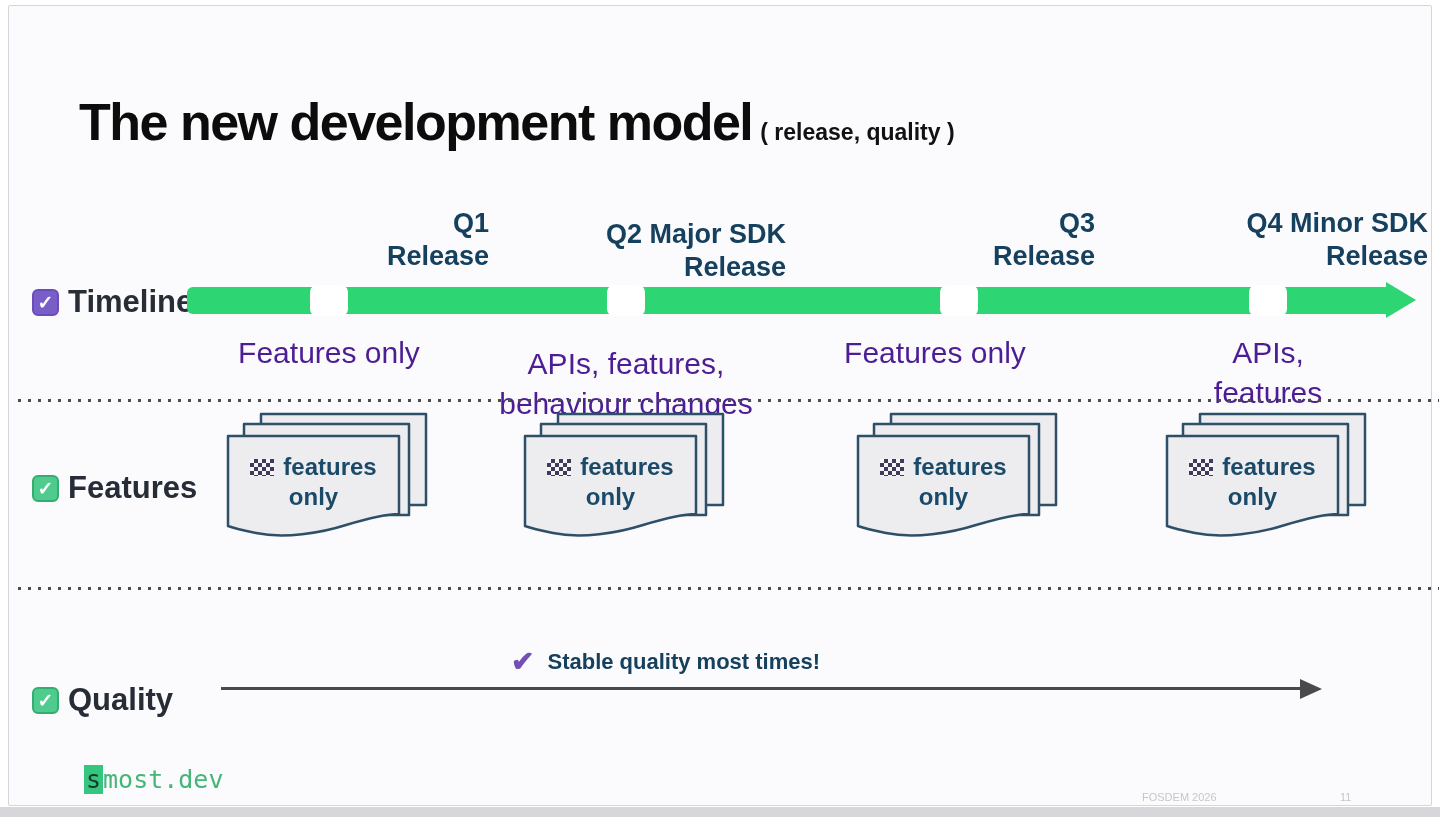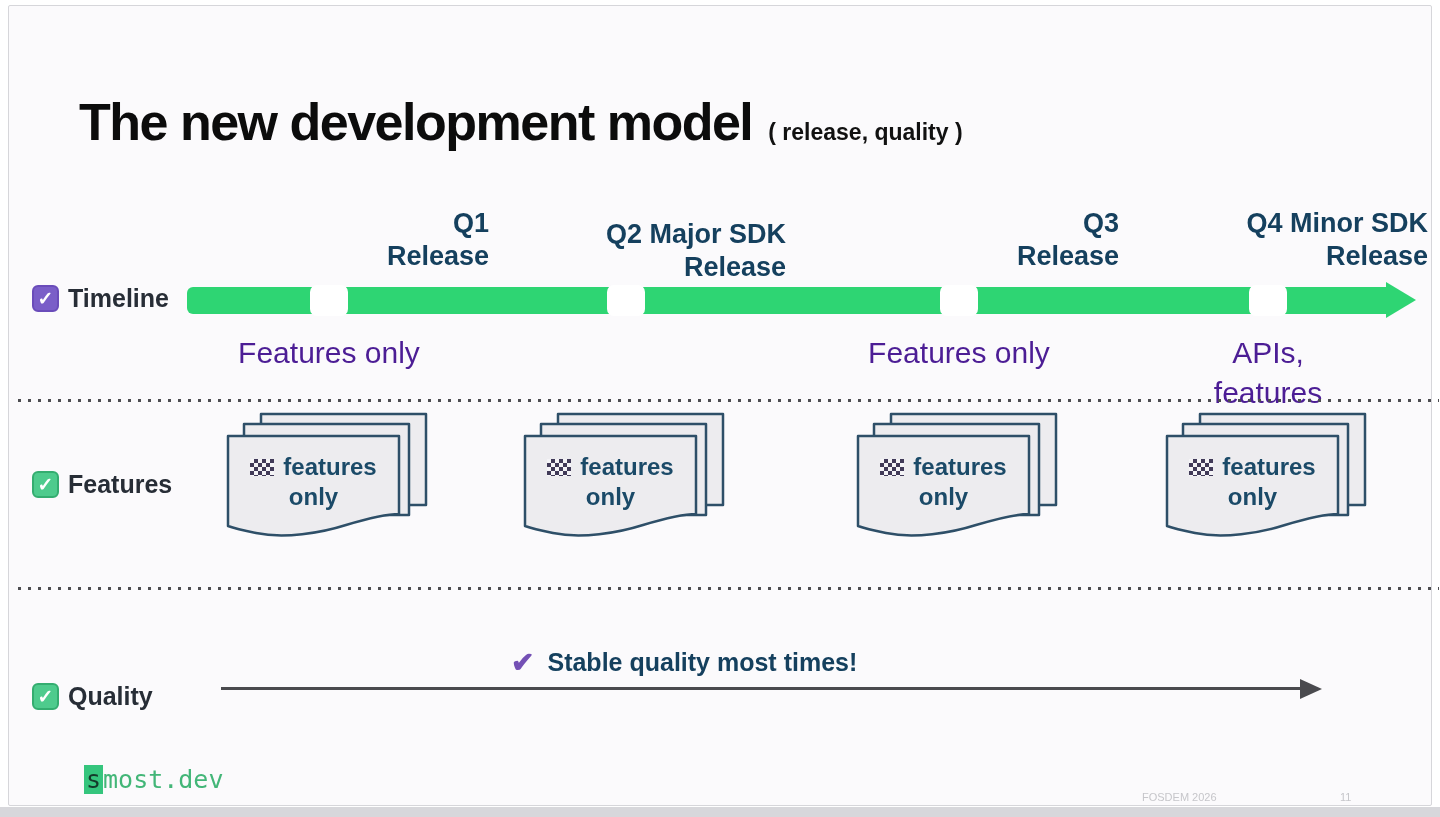--- a/index.html
+++ b/index.html
@@ -8,41 +8,41 @@
     background:#ffffff;
     font-family:"Liberation Sans", sans-serif;
   }
   .slide{
     position:absolute;left:8px;top:5px;width:1422px;height:799px;
     background:#fbfafc;border:1px solid #d6d6da;border-radius:2px;
   }
   .bottom-strip{position:absolute;left:0;top:807px;width:1440px;height:10px;background:#d7d7db;}
 
   
-  .title-row{position:absolute;left:70px;top:88px;display:flex;align-items:baseline;gap:16px;}
+  .title-row{position:absolute;left:70px;top:88px;display:flex;align-items:baseline;gap:8px;}
   .title-row h1{margin:0;font-size:52px;font-weight:700;letter-spacing:-1.5px;color:#0c0c0c;line-height:1.1;}
   .title-suffix{font-size:23px;font-weight:700;color:#111;letter-spacing:0;}
 
   
   .col-header{position:absolute;top:201px;width:320px;text-align:right;
     font-size:27px;font-weight:700;color:#15405e;line-height:1.22;white-space:pre-line;}
   .caption{position:absolute;top:327px;width:320px;text-align:center;
     font-size:30px;color:#4c1d95;line-height:1.32;white-space:pre-line;}
-  #hdr1,#cap1{left:160px;} #hdr2,#cap2{left:457px;margin-top:11px;} #hdr3,#cap3{left:790px;} #hdr4,#cap4{left:1099px;}
+  #hdr1,#cap1{left:160px;} #hdr2,#cap2{left:457px;margin-top:11px;} #hdr3,#cap3{left:766px;} #hdr4,#cap4{left:1099px;}
 
   
   .row-label{position:absolute;display:flex;align-items:center;gap:9px;}
   #row-timeline{left:23px;top:278px;}
   #row-features{left:23px;top:464px;}
   #row-quality{left:23px;top:676px;}
   .checkbox{width:27px;height:27px;border-radius:6px;display:flex;align-items:center;justify-content:center;
     color:#ffffff;font-size:19px;font-weight:700;box-sizing:border-box;}
   .checkbox.purple{background:#7a5ec8;border:2px solid #6a4cba;}
   .checkbox.green{background:#4ecb8d;border:2px solid #34ad70;}
-  .row-label .label{font-size:25px;font-weight:700;color:#272d36;}
+  .row-label .label{font-size:31px;font-weight:700;color:#272d36;}
 
   
   .tl-bar{position:absolute;left:178px;top:281px;width:1199px;height:27px;background:#2ed573;border-radius:6px 0 0 6px;}
   .tl-head{position:absolute;left:1377px;top:276px;width:0;height:0;
     border-top:18px solid transparent;border-bottom:18px solid transparent;border-left:30px solid #2ed573;}
   .marker{position:absolute;top:279px;width:38px;height:31px;background:#ffffff;border-radius:7px;}
   #mk1{left:301px;} #mk2{left:598px;} #mk3{left:931px;} #mk4{left:1240px;}
 
   
   .dotted{position:absolute;left:9px;width:1421px;height:3px;
@@ -58,21 +58,21 @@
   .card-line{display:flex;align-items:center;justify-content:center;gap:9px;}
   .checker{display:inline-block;width:24px;height:17px;
     background:repeating-conic-gradient(#413a58 0% 25%,#f5f4f7 0% 50%);background-size:8px 8px;}
 
   .features-note{position:absolute;left:284px;top:546px;width:800px;text-align:center;
     font-size:22px;color:#666666;}
 
   
   .quality-note{position:absolute;left:502px;top:642px;display:flex;align-items:center;gap:13px;}
   .quality-check{color:#7450b5;font-size:28px;font-weight:700;line-height:1;}
-  .quality-note .txt{font-size:25px;font-weight:700;color:#15405e;}
+  .quality-note .txt{font-size:22px;font-weight:700;color:#15405e;}
   .q-arrow{position:absolute;left:212px;top:681px;width:1082px;height:3px;background:#4a4a4e;}
   .q-arrow-head{position:absolute;left:1291px;top:673px;width:0;height:0;
     border-top:10px solid transparent;border-bottom:10px solid transparent;border-left:22px solid #4a4a4e;}
 
   
   .logo{position:absolute;left:75px;top:759px;font-family:"DejaVu Sans Mono", monospace;
     font-size:25px;color:#43b678;display:flex;align-items:center;}
   .logo-first{background:#35c57d;color:#143a2b;padding:0 2px;}
   .footer-event{position:absolute;left:1133px;top:785px;font-size:11px;color:#c6c6ca;}
   .footer-page{position:absolute;left:1331px;top:785px;font-size:11px;color:#c6c6ca;}
@@ -103,20 +103,22 @@
     <span class="label">Timeline</span>
   </div>
   <div class="tl-bar"></div>
   <div class="tl-head"></div>
   <div class="marker" id="mk1"></div>
   <div class="marker" id="mk2"></div>
   <div class="marker" id="mk3"></div>
   <div class="marker" id="mk4"></div>
 
   <div class="caption" id="cap1">Features only</div>
+  <div class="caption" id="cap2">APIs, features,
+behaviour changes</div>
   <div class="caption" id="cap3">Features only</div>
   <div class="caption" id="cap4">APIs,
 features</div>
 
   <div class="dotted" id="dot1"></div>
 
   <div class="row-label" id="row-features">
     <span class="checkbox green">
       <span>✓</span>
     </span>

